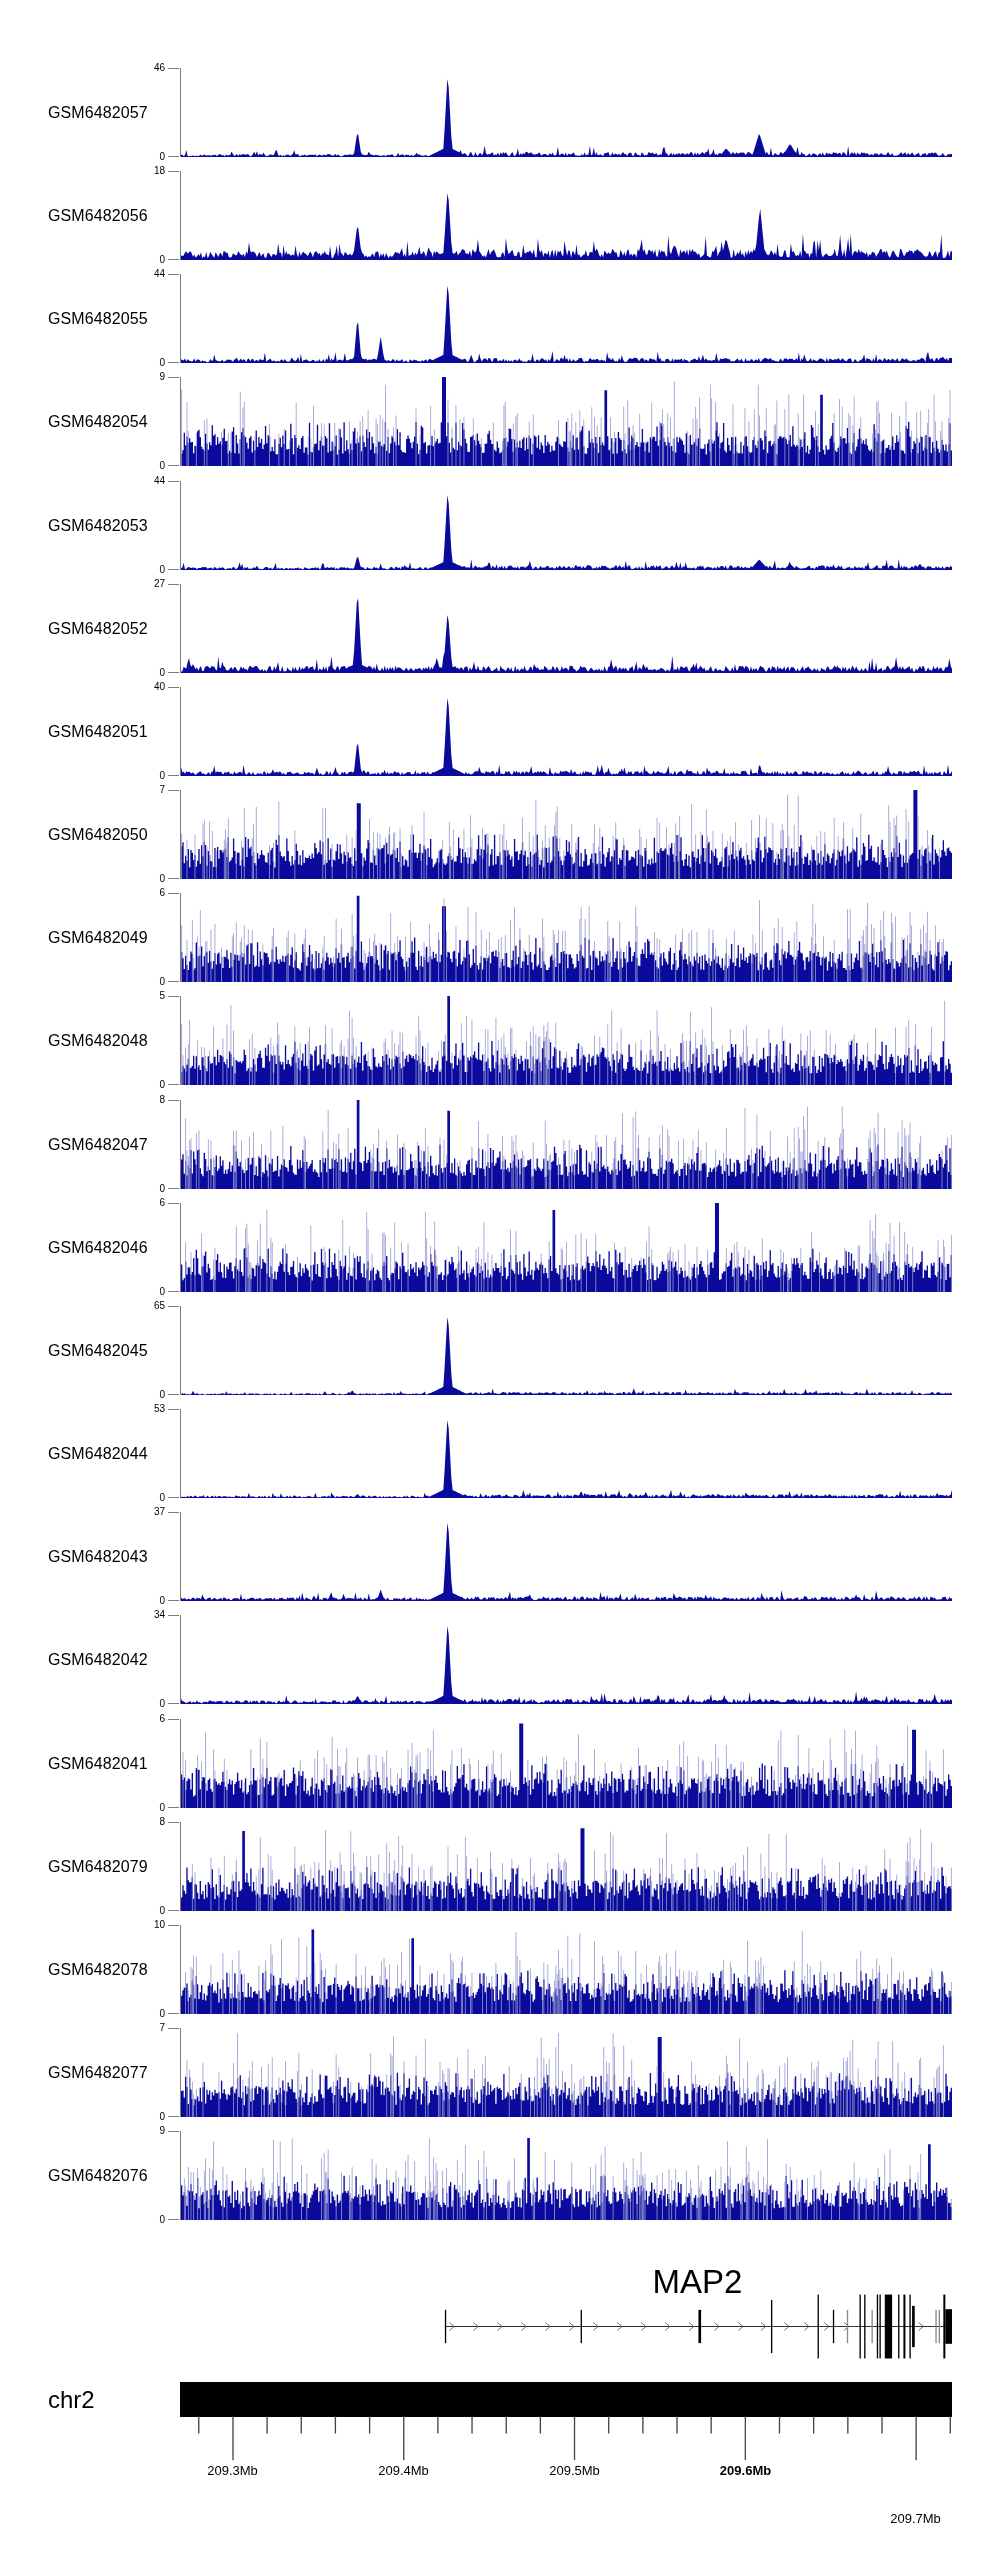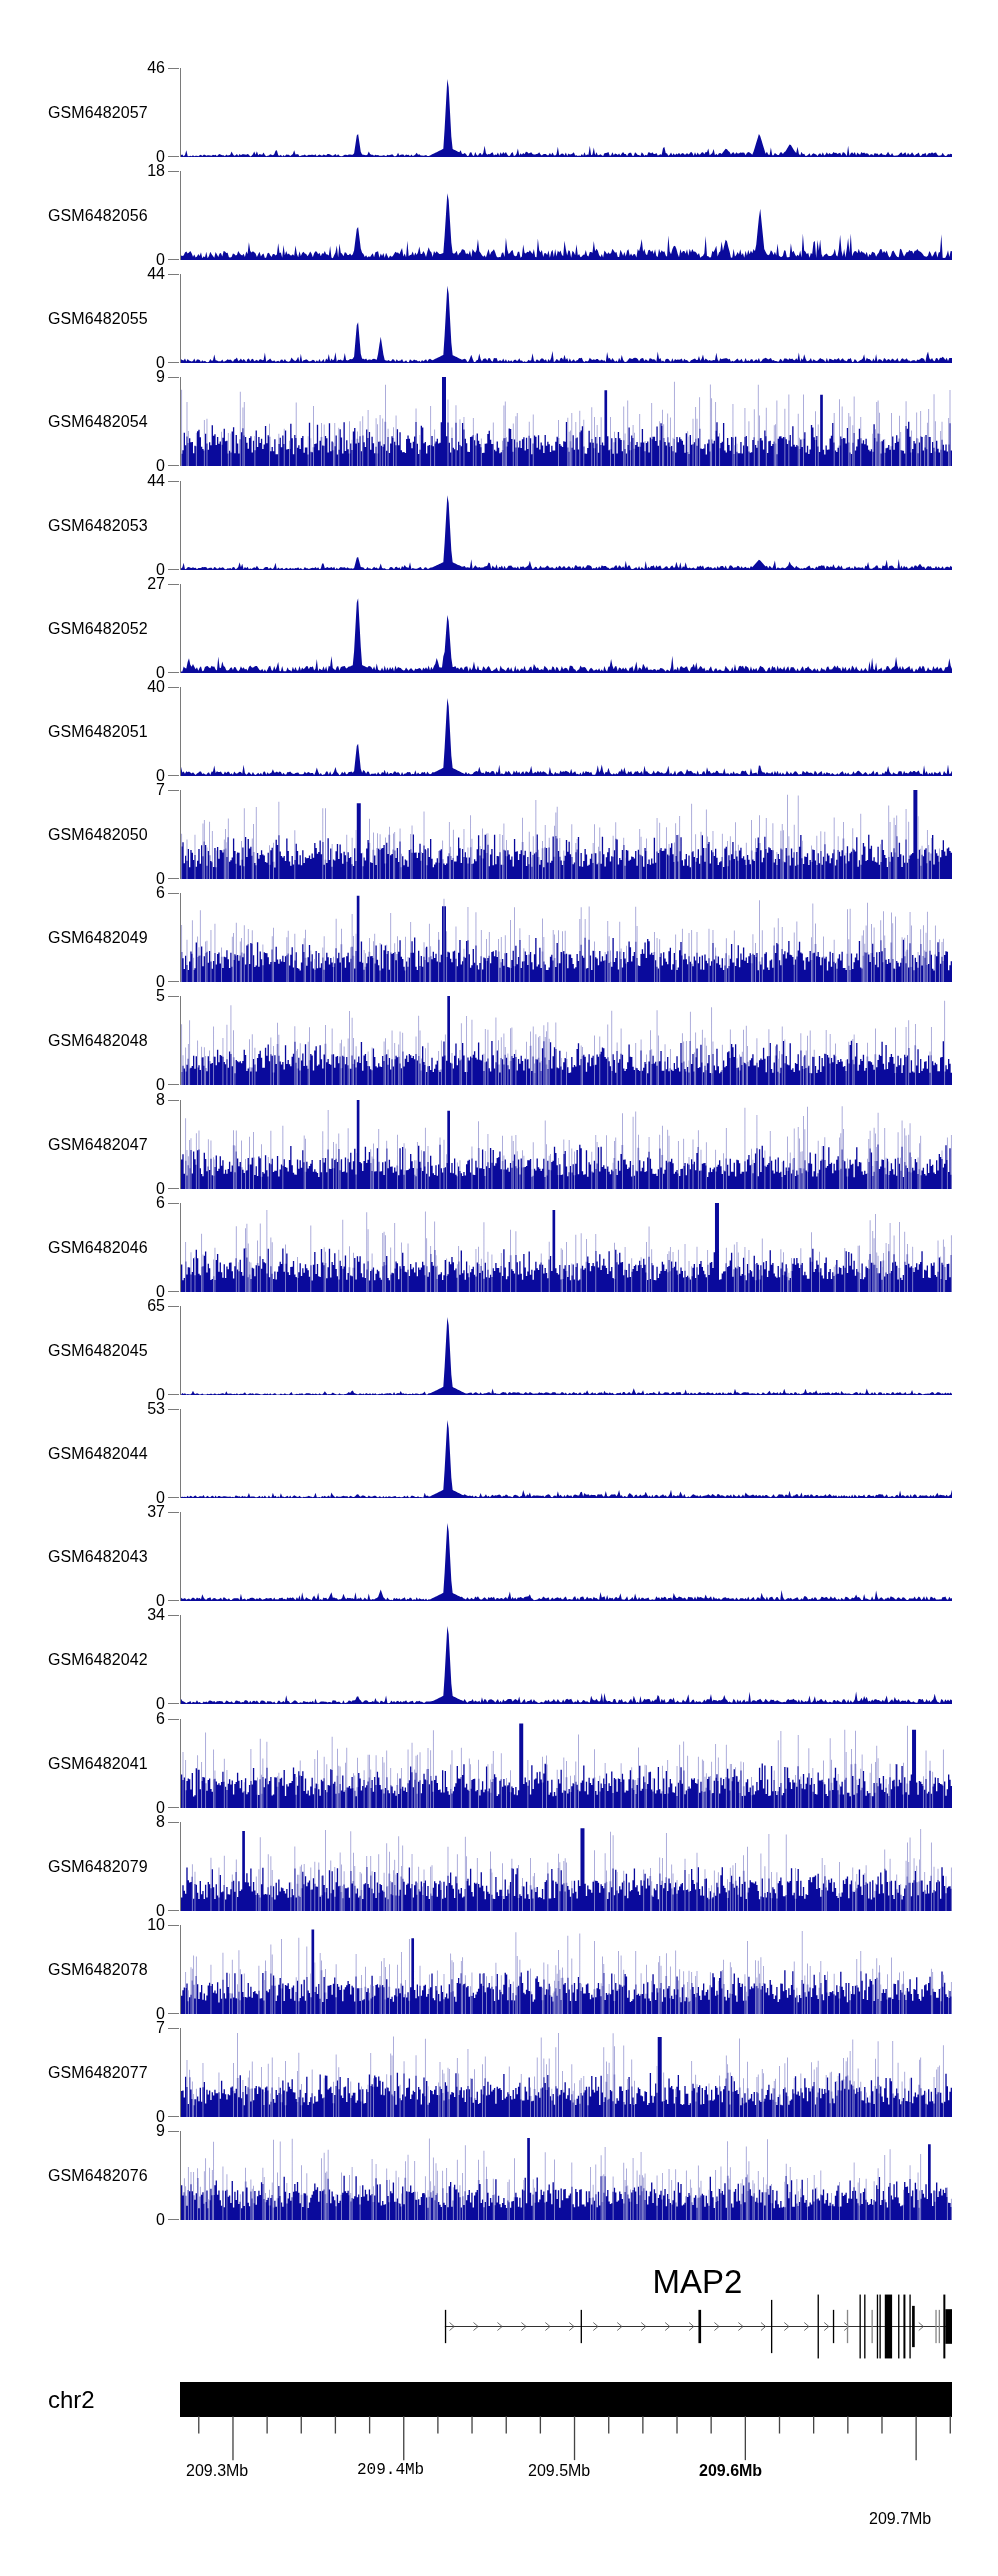--- a/index.html
+++ b/index.html
@@ -3,35 +3,35 @@
 <meta charset="utf-8">
 <style>
   *{box-sizing:border-box}
   html,body{margin:0;padding:0;background:#fff}
   #fig{position:relative;width:998px;height:2576px;background:#ffffff;
        font-family:"Liberation Sans",sans-serif;color:#000;overflow:hidden}
   .track{position:absolute;left:0;width:998px;height:89px}
   .tlabel{position:absolute;left:48px;top:50%;transform:translateY(-50%);
           font-size:16px;letter-spacing:0.1px;white-space:nowrap}
   .ylab{position:absolute;left:124px;width:41px;text-align:right;
-        font-size:16px;height:12px;line-height:12px}
+        font-size:10px;height:12px;line-height:12px}
   .ymax{top:-6px}
   .ymin{bottom:-6px}
   .vline{position:absolute;left:180px;top:0;width:1.3px;height:89px;background:#7a7a7a}
   .tick{position:absolute;left:168px;width:11.3px;height:1.3px;background:#7a7a7a}
   .tickT{top:0}
   .tickB{bottom:0}
   .sig{position:absolute;left:181px;top:0}
   #gene-svg{position:absolute;left:180px;top:2273px}
   #gene-label{position:absolute;left:644px;top:2263px;width:107px;text-align:center;
               font-size:33px}
   #ideogram{position:absolute;left:180px;top:2382px;width:772px;height:35px;background:#000}
   #chrom-label{position:absolute;left:48px;top:2382px;height:35px;line-height:35px;font-size:24px}
   #axis-svg{position:absolute;left:180px;top:2416px}
-  .axlab{position:absolute;width:93px;text-align:left;top:2462px;font-size:16px;height:17.3px;line-height:17.3px}
+  .axlab{position:absolute;width:93px;text-align:center;top:2462px;font-size:13px;height:17.3px;line-height:17.3px}
 </style>
 </head>
 <body>
 
 <div id="fig">
 
   <div id="tracks-wrap">
       <div class="track" style="top: 68px;">
       <div class="tlabel">GSM6482057</div>
       <div class="ylab ymax">46</div>
@@ -344,20 +344,20 @@
       <line x1="849.5" x2="849.5" y1="0" y2="66" stroke="#444" stroke-width="2"></line>
       <line x1="900.8" x2="900.8" y1="0" y2="26" stroke="#444" stroke-width="2"></line>
       <line x1="952.1" x2="952.1" y1="0" y2="26" stroke="#444" stroke-width="2"></line>
       <line x1="1003.5" x2="1003.5" y1="0" y2="26" stroke="#444" stroke-width="2"></line>
       <line x1="1054.8" x2="1054.8" y1="0" y2="26" stroke="#444" stroke-width="2"></line>
       <line x1="1106.1" x2="1106.1" y1="0" y2="66" stroke="#444" stroke-width="2"></line>
       <line x1="1157.4" x2="1157.4" y1="0" y2="26" stroke="#444" stroke-width="2"></line>
     </svg>
   <div id="axis-labels">
       <div class="axlab" style="left: 186px;">209.3Mb</div>
-      <div class="axlab" style="left: 357px; font-family: Liberation Mono, monospace;">209.4Mb</div>
+      <div class="axlab" style="left: 357px;">209.4Mb</div>
       <div class="axlab" style="left: 528px;">209.5Mb</div>
       <div class="axlab" style="left: 699px; font-weight: bold;">209.6Mb</div>
       <div class="axlab" style="left: 869px; margin-top: 48px;">209.7Mb</div>
     </div>
 
 </div>
 
 
 </body></html>

